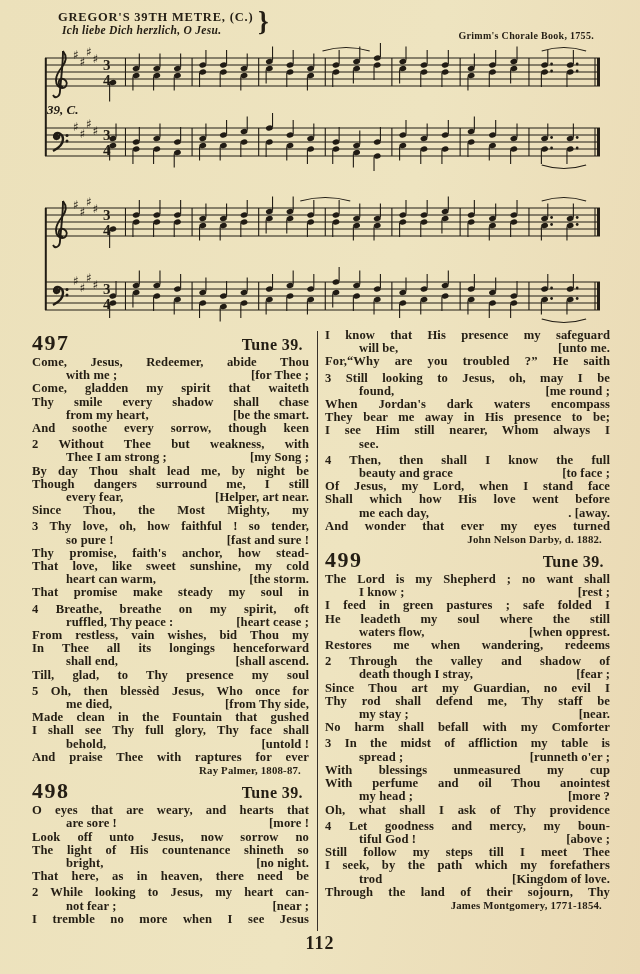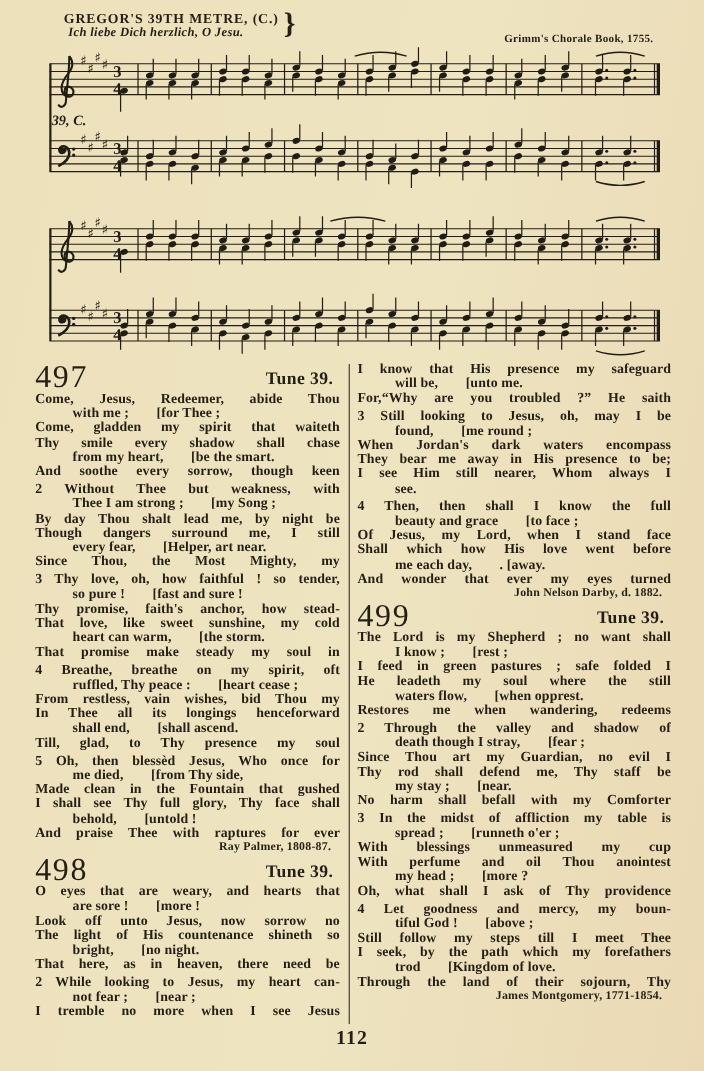--- a/index.html
+++ b/index.html
@@ -23,26 +23,26 @@
   #music .sharp{font-family:"DejaVu Sans",sans-serif;font-weight:bold;}
   #music .mlabel{font-style:italic;font-weight:bold;font-size:13px;}
   #music .tsig{font-weight:bold;font-size:15px;}
   
   .columns{position:absolute;left:32px;top:329px;width:578px;display:flex;}
   .col{width:277px;}
   .col.right{width:285px;}
   .divider{width:1px;background:#37302a;margin:2px 7px 0 8px;min-height:600px;}
   .line{font-size:12.6px;font-weight:bold;line-height:13.2px;letter-spacing:.1px;}
   .line.just{text-align:justify;text-align-last:justify;}
-  .line.pair{display:flex;padding-left:34px;gap:25px;}
+  .line.pair{display:flex;justify-content:space-between;padding-left:34px;gap:25px;}
   .line.short{padding-left:34px;}
   .line.attr{text-align:right;font-size:10.8px;line-height:13px;padding-right:8px;letter-spacing:.2px;}
   .vgap{height:3px;}
   .hymn-header{display:flex;justify-content:space-between;align-items:flex-end;margin:1px 0 2px 0;height:24px;}
-  .hymn-number{font-size:29px;font-weight:normal;letter-spacing:1.5px;line-height:22px;text-align:right;}
+  .hymn-number{font-size:22px;font-weight:bold;letter-spacing:1.5px;line-height:22px;text-align:right;}
   .hymn-tune{font-size:16px;font-weight:bold;padding-right:6px;letter-spacing:.4px;}
   .page-number{position:absolute;left:0;right:0;top:933px;text-align:center;
     font-size:18px;font-weight:bold;letter-spacing:1px;}
 </style>
 </head>
 <body>
 
 <div class="page">
 
   <div class="hdr-left">

